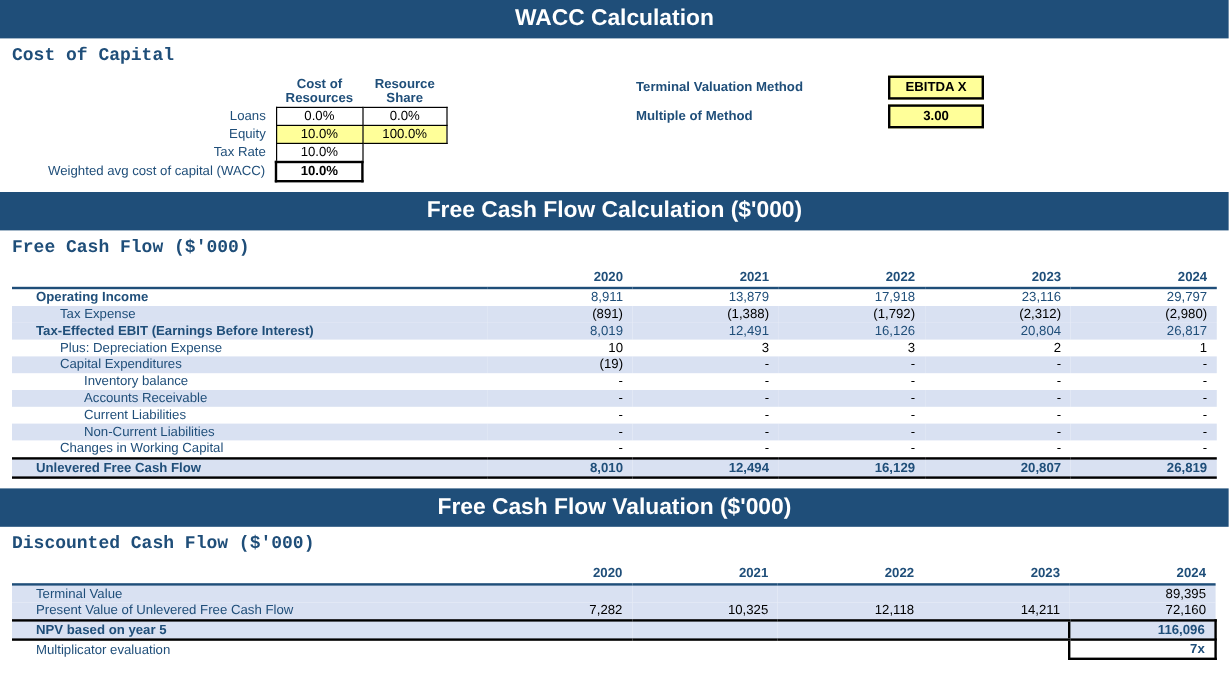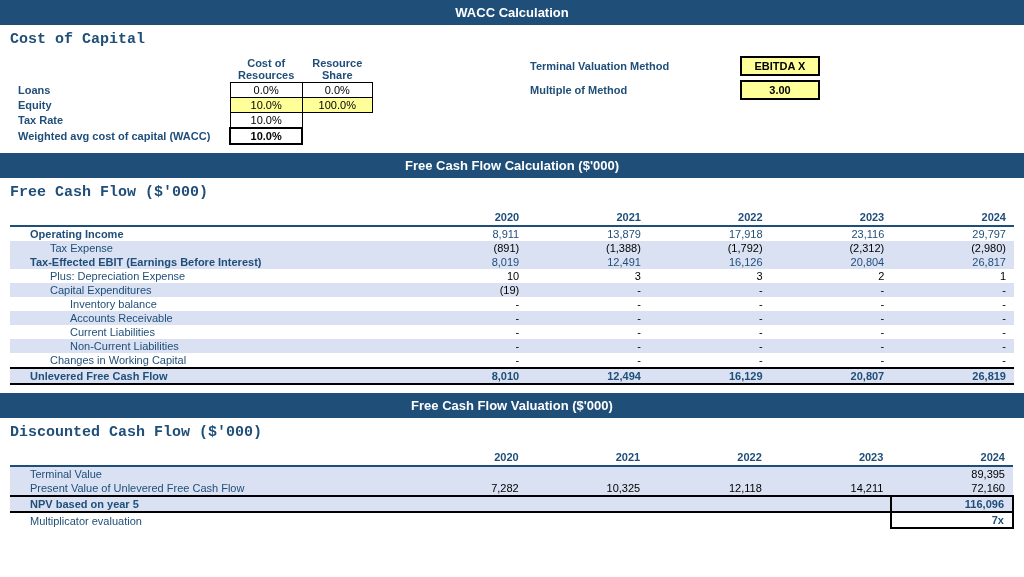--- a/index.html
+++ b/index.html
@@ -9,21 +9,21 @@
       background: #fff;
       color: #000;
       width: 1024px;
     }
 
     .section-header {
       background: #1f4e79;
       color: #fff;
       text-align: center;
       font-weight: bold;
-      font-size: 13px;
+      font-size: 19px;
       padding: 5px 0;
     }
 
     .section-title {
       color: #1f4e79;
       font-size: 15px;
       font-weight: bold;
       padding: 6px 10px 4px 10px;
       font-family: Liberation Mono, monospace;
     }
@@ -54,22 +54,22 @@
       padding: 1px 8px;
       font-size: 11px;
     }
 
     .wacc-table td {
       padding: 1px 8px;
       text-align: center;
     }
 
     .wacc-table .label-cell {
-      text-align: left;
-      font-weight: bold;
+      text-align: right;
+      font-weight: normal;
       color: #1f4e79;
       width: 220px;
     }
 
     .cell-white {
       background: #fff;
       border: 1px solid #000;
       min-width: 70px;
       margin-top: 20px;
     }

